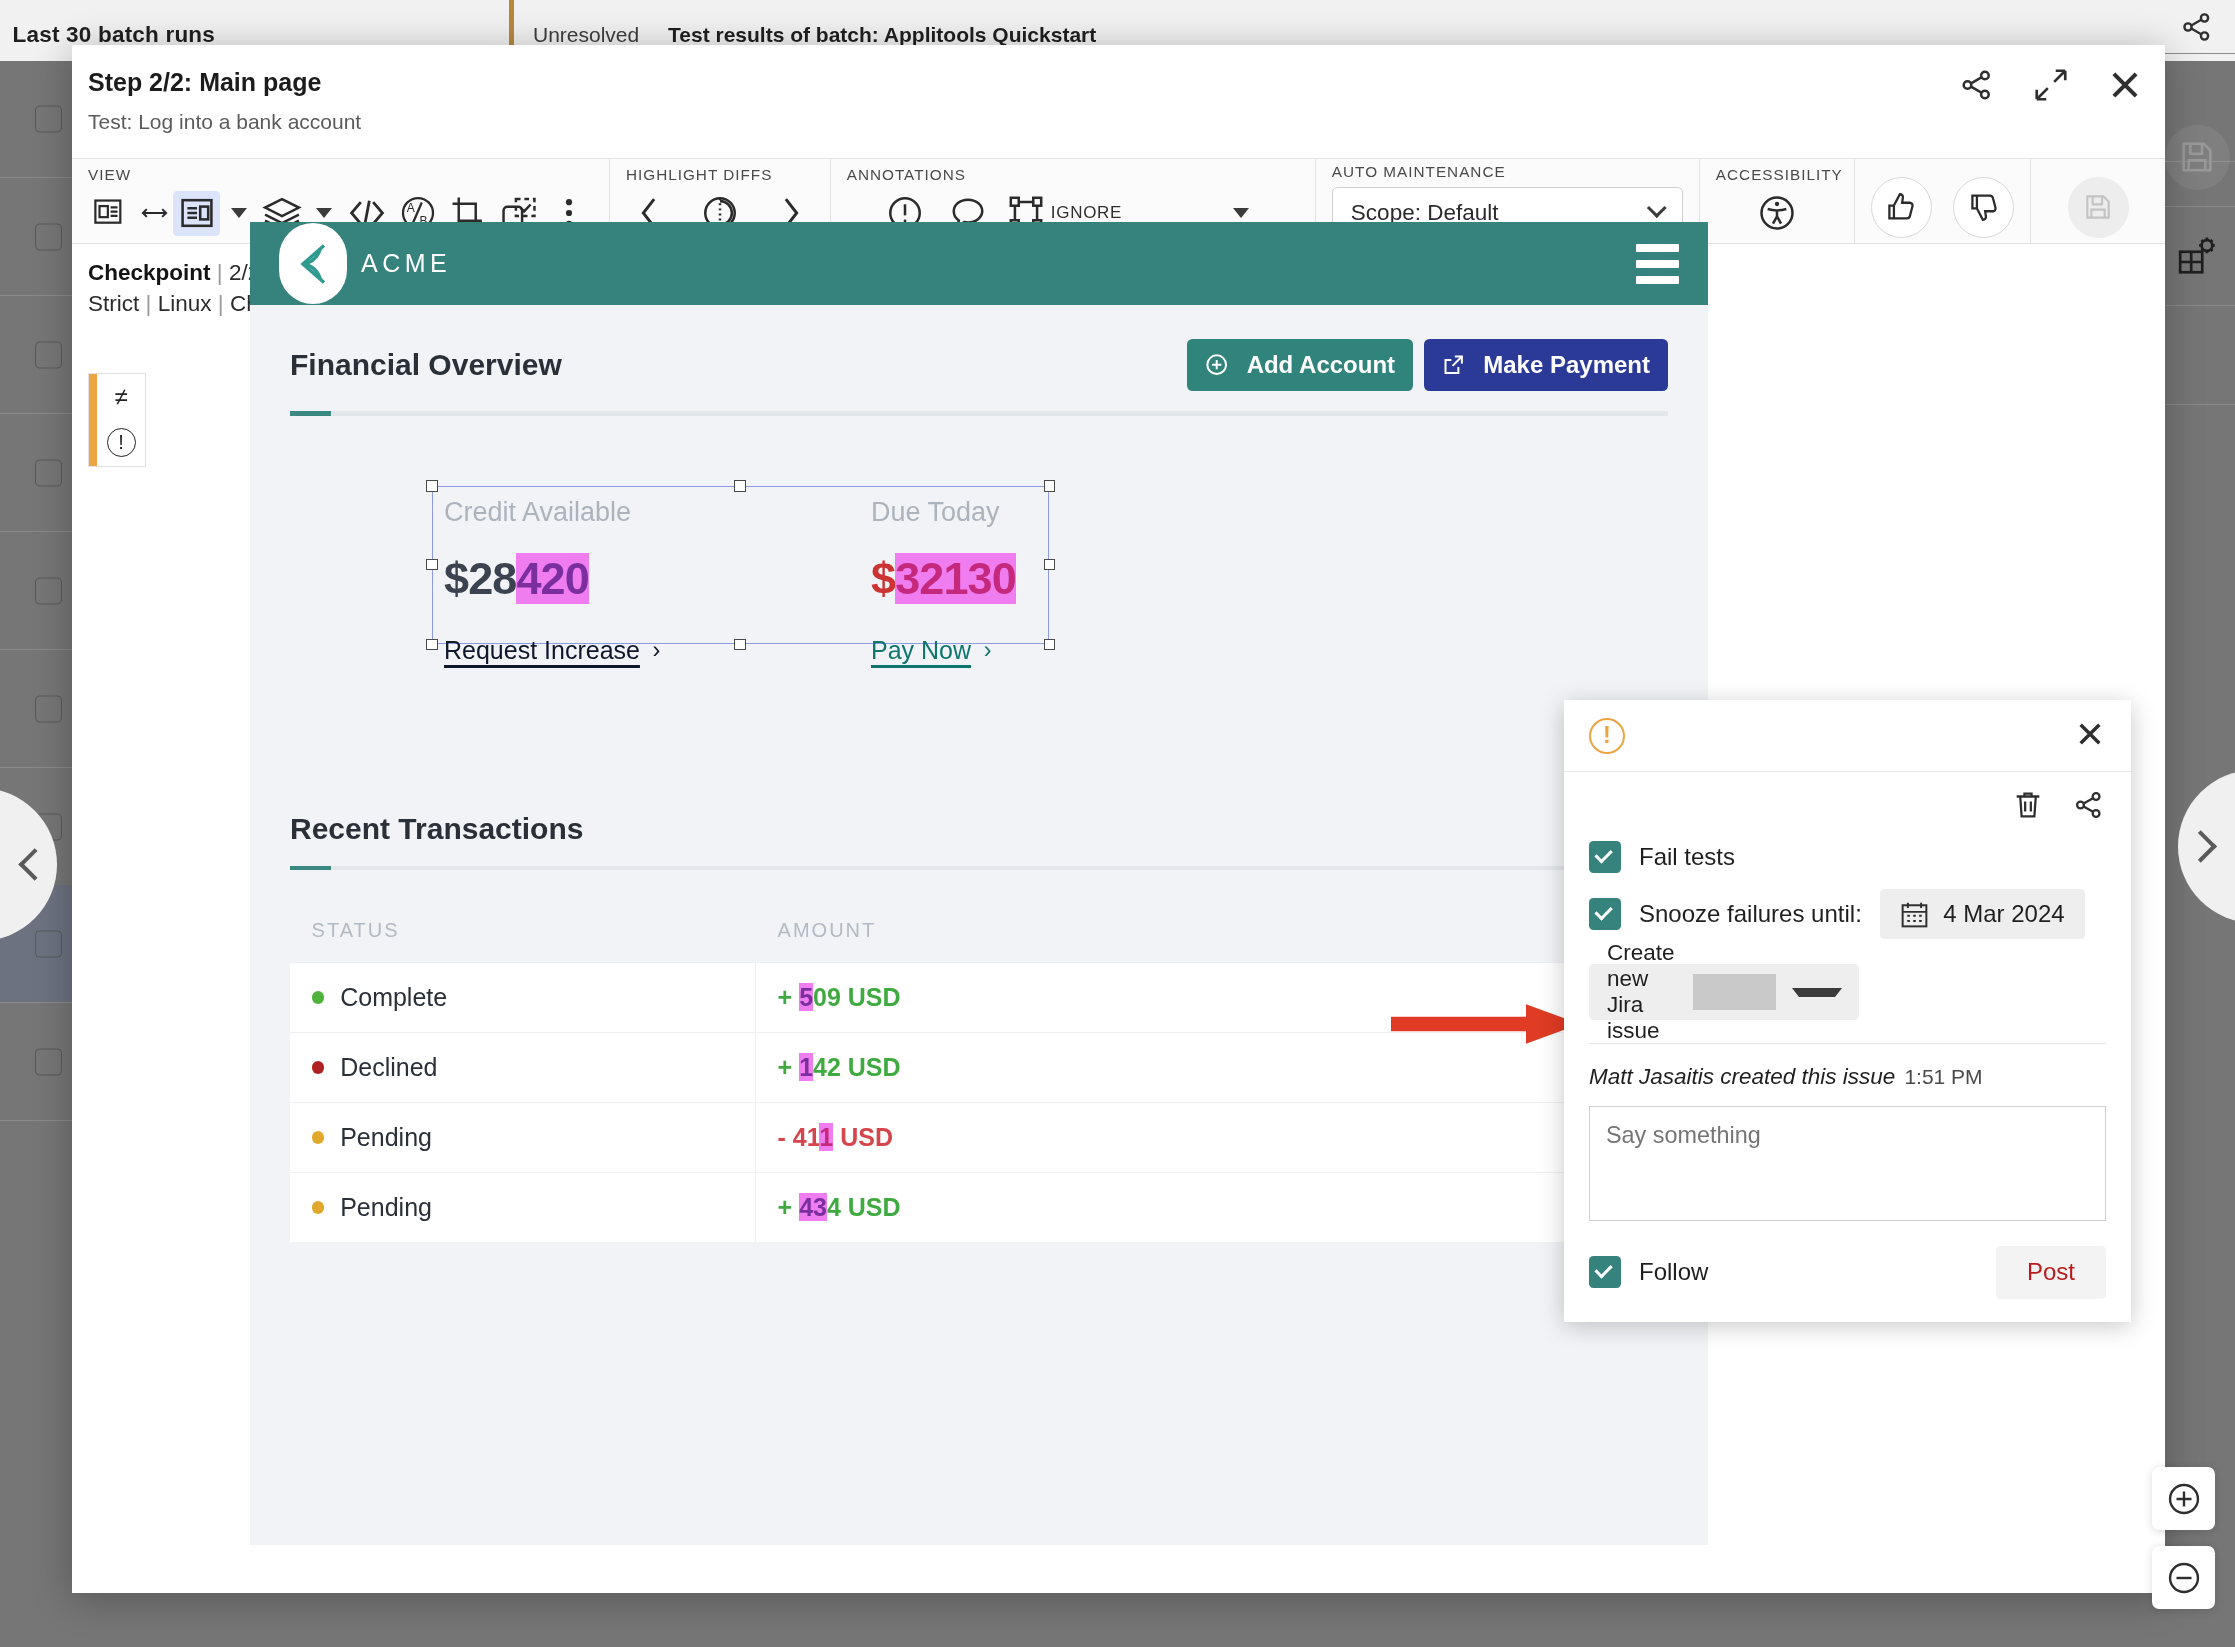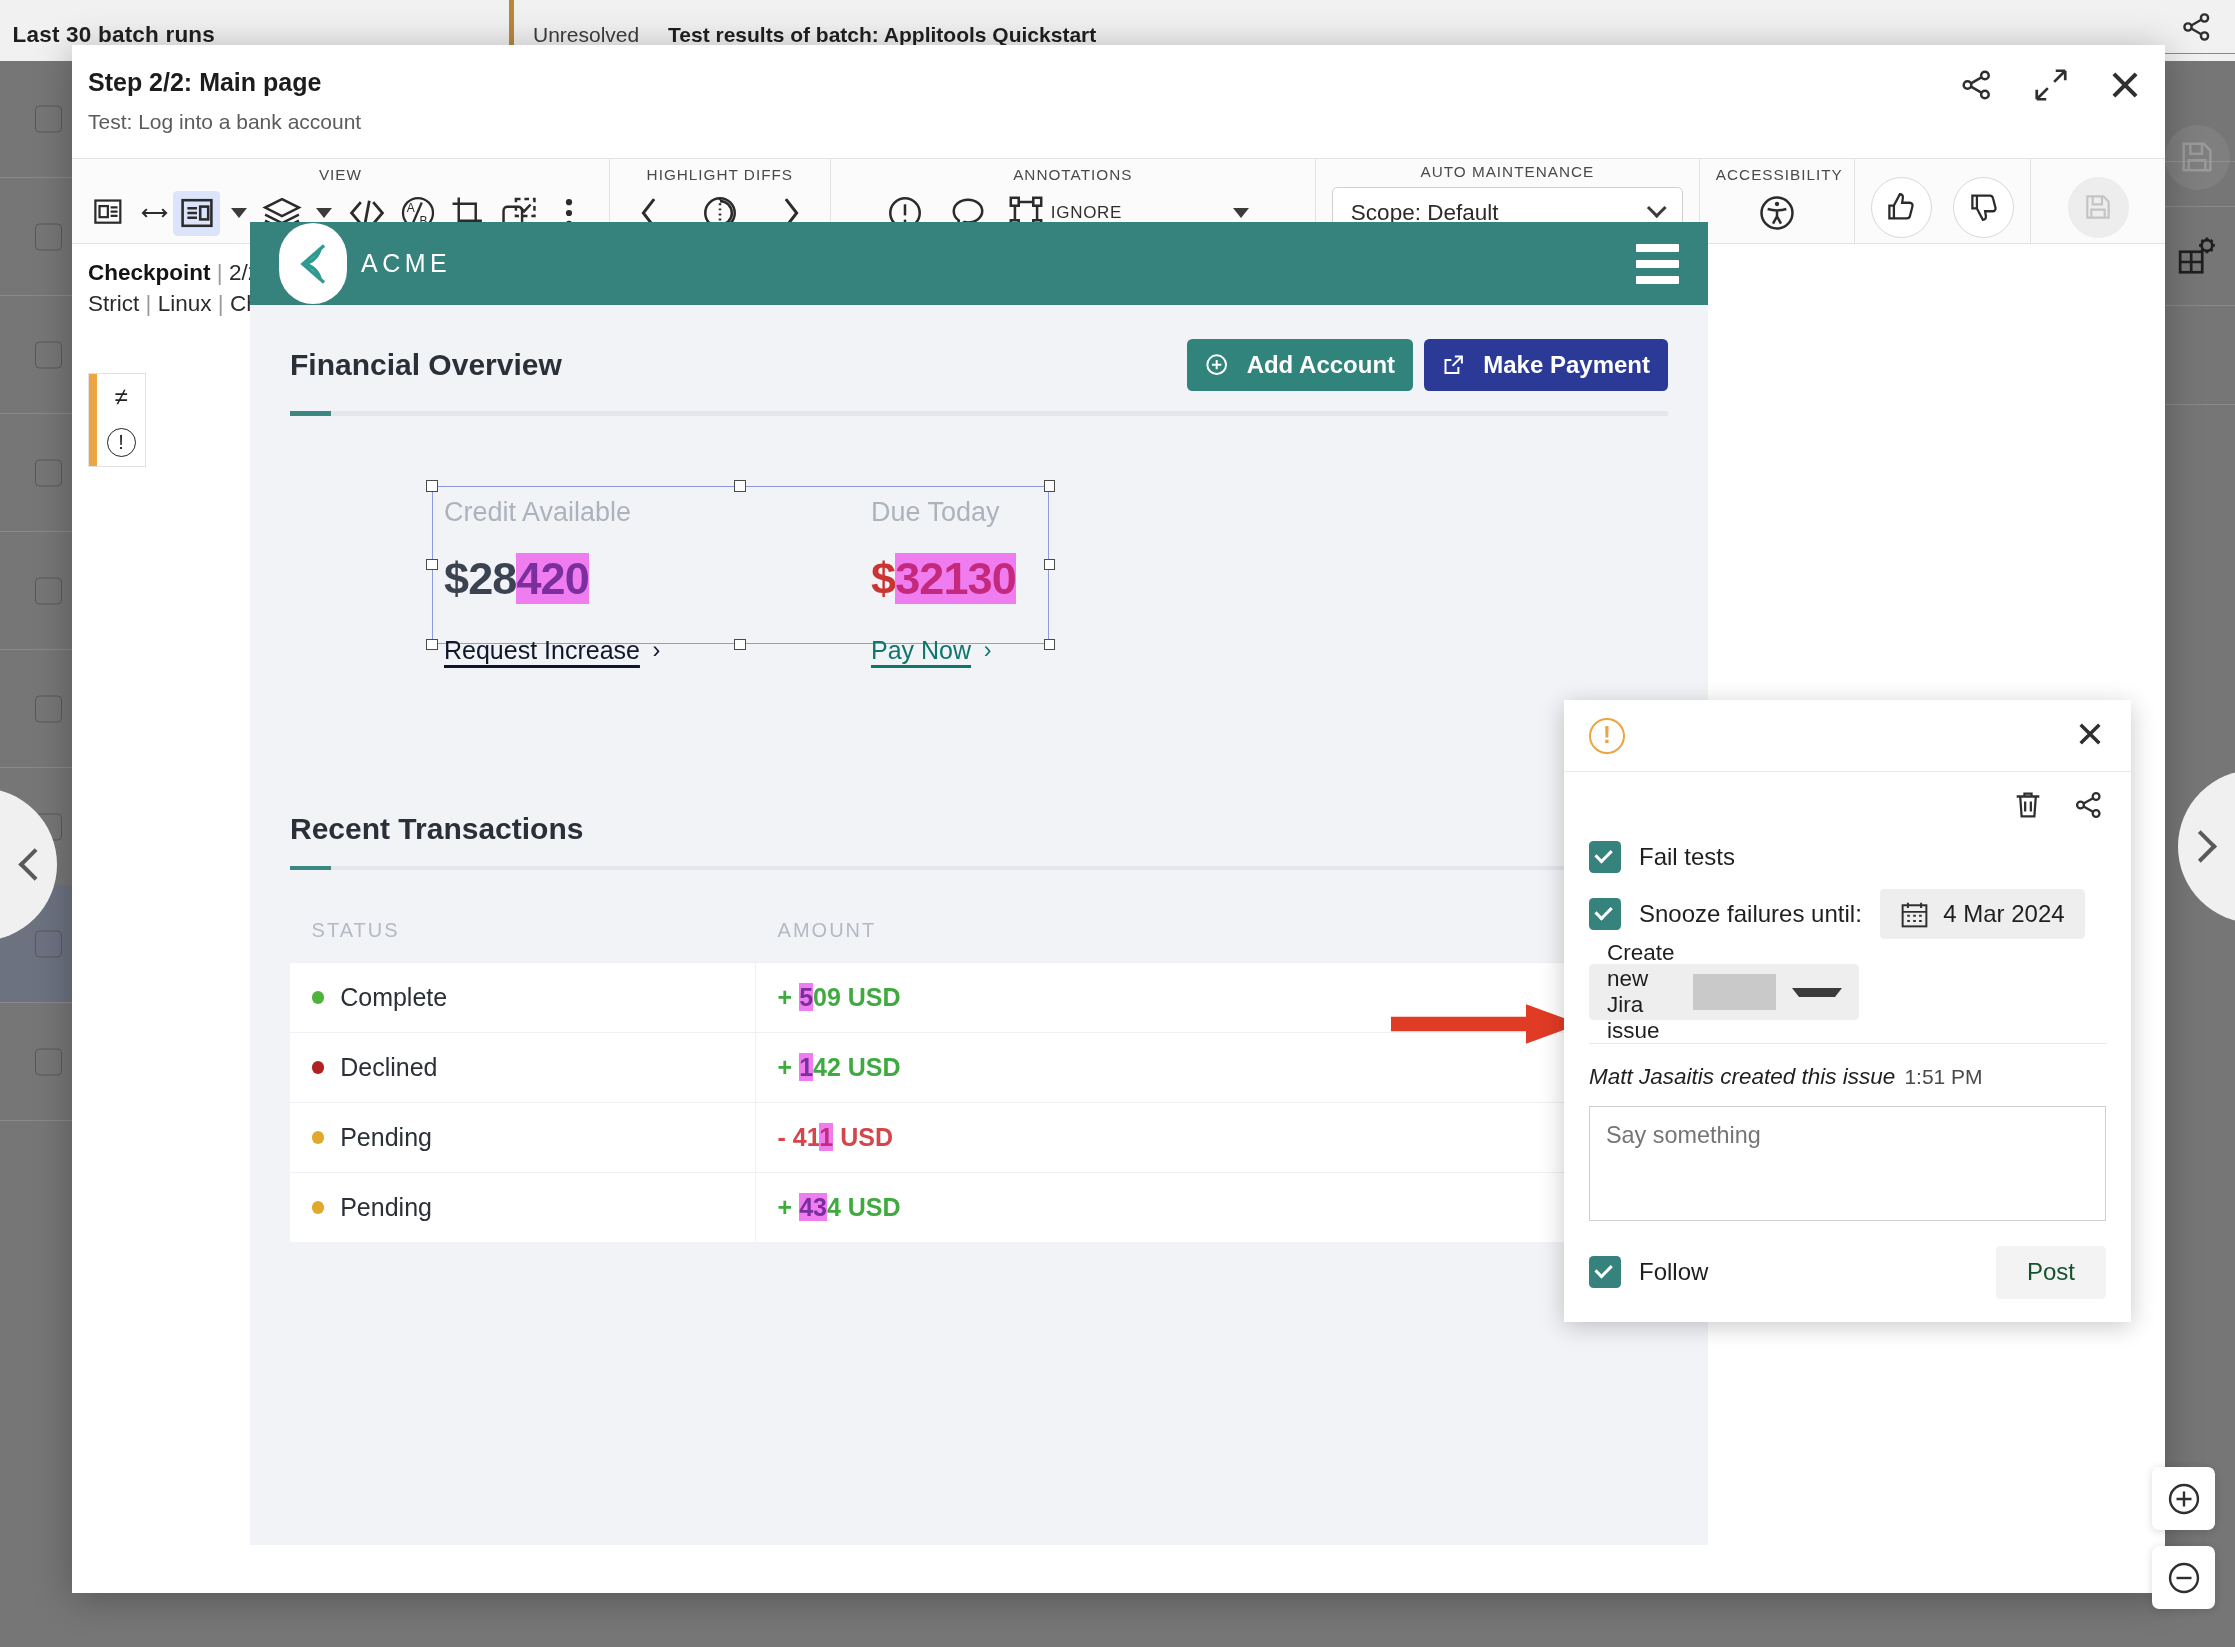--- a/index.html
+++ b/index.html
@@ -108,21 +108,21 @@
     border-top: 0.9px solid #e3e3e3; border-bottom: 0.9px solid #e3e3e3;
     background: #fbfbfb; display: flex; align-items: stretch;
   }
   .tb-group {
     position: relative; display: flex; flex-direction: column;
     justify-content: center; border-right: 0.9px solid #e3e3e3; padding: 0 16px;
   }
   .tb-group:last-child { border-right: none; }
   .tb-label {
     font-size: 15.3px; letter-spacing: 1px; color: #4a4a4a;
-    text-align: center; margin-bottom: 6.3px; text-transform: uppercase;
+    margin-bottom: 6.3px; text-transform: uppercase;
   }
   .tb-items { display: flex; align-items: center; gap: 3.6px; justify-content: center; }
   .tb-btn {
     width: 47px; height: 45px; display: flex; align-items: center; justify-content: center;
     border-radius: 4.5px;
   }
   .tb-btn.active { background: #dbe4fb; }
   .caret-dn {
     width: 0; height: 0; border-left: 8px solid transparent; border-right: 8px solid transparent;
     border-top: 10px solid #3b3b3b;
@@ -271,21 +271,21 @@
   .act-line { margin-top: 20px; font-size: 22.5px; }
   .act-line i { font-style: italic; color: #1f1f1f; }
   .act-line .tm { color: #4a4a4a; margin-left: 9px; font-size: 21px; }
   .say {
     margin-top: 16px; width: 100%; height: 115px; border: 0.9px solid #cfcfcf;
     background: #fff; font-size: 23.4px; color: #b91c1c; padding: 14.4px 16px;
     font-family: "Liberation Sans", sans-serif; resize: none;
   }
   .popup-foot { display: flex; align-items: center; justify-content: space-between; margin-top: 21.6px; }
   .post-btn {
-    background: #f3f3f3; color: #14532d; font-size: 24px; border-radius: 4.5px;
+    background: #f3f3f3; color: #b91c1c; font-size: 24px; border-radius: 4.5px;
     padding: 12.6px 31px;
   }
 
   
   .zoomctl { position: absolute; right: 20px; bottom: 38px; z-index: 35; }
   .zoomctl .zb {
     width: 63px; height: 63px; background: #fff; border-radius: 7.2px;
     box-shadow: 0 1.8px 9px rgba(0,0,0,.14);
     display: flex; align-items: center; justify-content: center; margin-top: 16px;
   }

